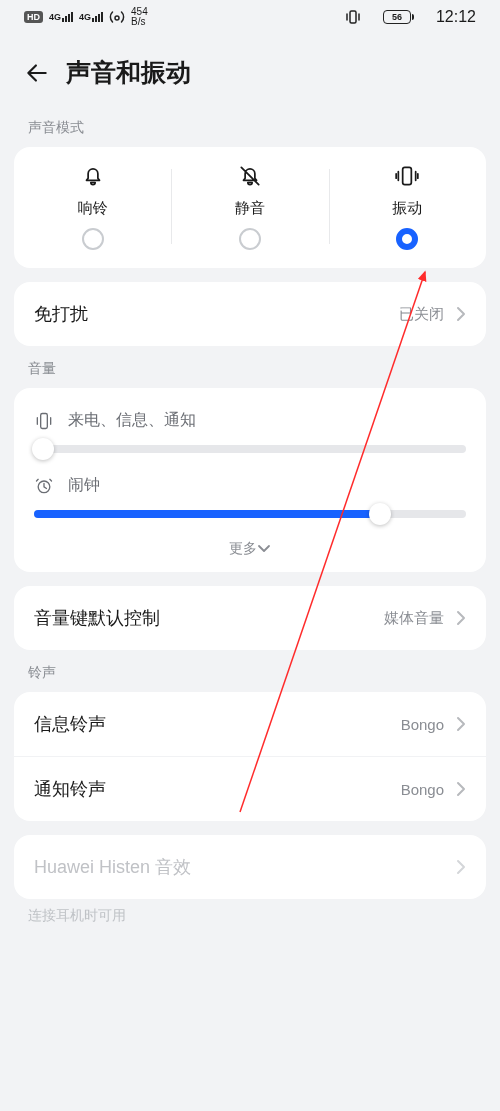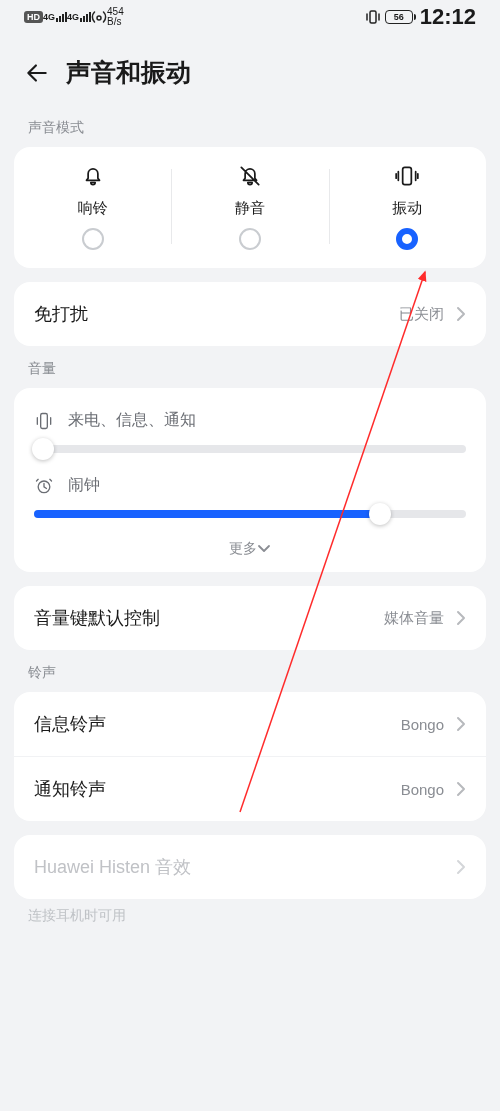--- a/index.html
+++ b/index.html
@@ -14,30 +14,30 @@
   }
   
   .status-bar {
     height: 34px;
     display: flex;
     align-items: center;
     padding: 0 24px;
     font-size: 13px;
     color: #1a1a1a;
   }
-  .status-left { display: flex; align-items: center; flex: 1; }
-  .status-right { display: flex; align-items: center; gap: 4px; }
+  .status-left { display: flex; align-items: center; gap: 6px; flex: 1; }
+  .status-right { display: flex; align-items: center; gap: 22px; }
   .status-badge {
     background: #555; color: #fff; font-size: 9px; font-weight: 700;
     border-radius: 3px; padding: 1px 3px;
   }
   .bars { display:inline-flex; align-items:flex-end; gap:1px; }
   .bars span { width:2px; background:#222; display:inline-block; }
   .speed { font-size: 10px; line-height: 10px; display:flex; flex-direction:column; align-items:flex-start;}
-  .clock { font-size: 22px; font-weight: 700; }
+  .clock { font-size: 16px; font-weight: 400; }
   .batt { display:inline-flex; align-items:center; gap:1px;}
   .batt-body { width:28px; height:14px; border:1.5px solid #222; border-radius:4px; position:relative; display:flex; align-items:center; justify-content:center; font-size:9px; font-weight:700;}
   .batt-tip { width:2px; height:6px; background:#222; border-radius:0 2px 2px 0;}
   
   .header {
     display:flex; align-items:center; gap:16px;
     padding: 22px 24px 16px 24px;
   }
   .title { font-size: 25px; font-weight: 700; }
   

